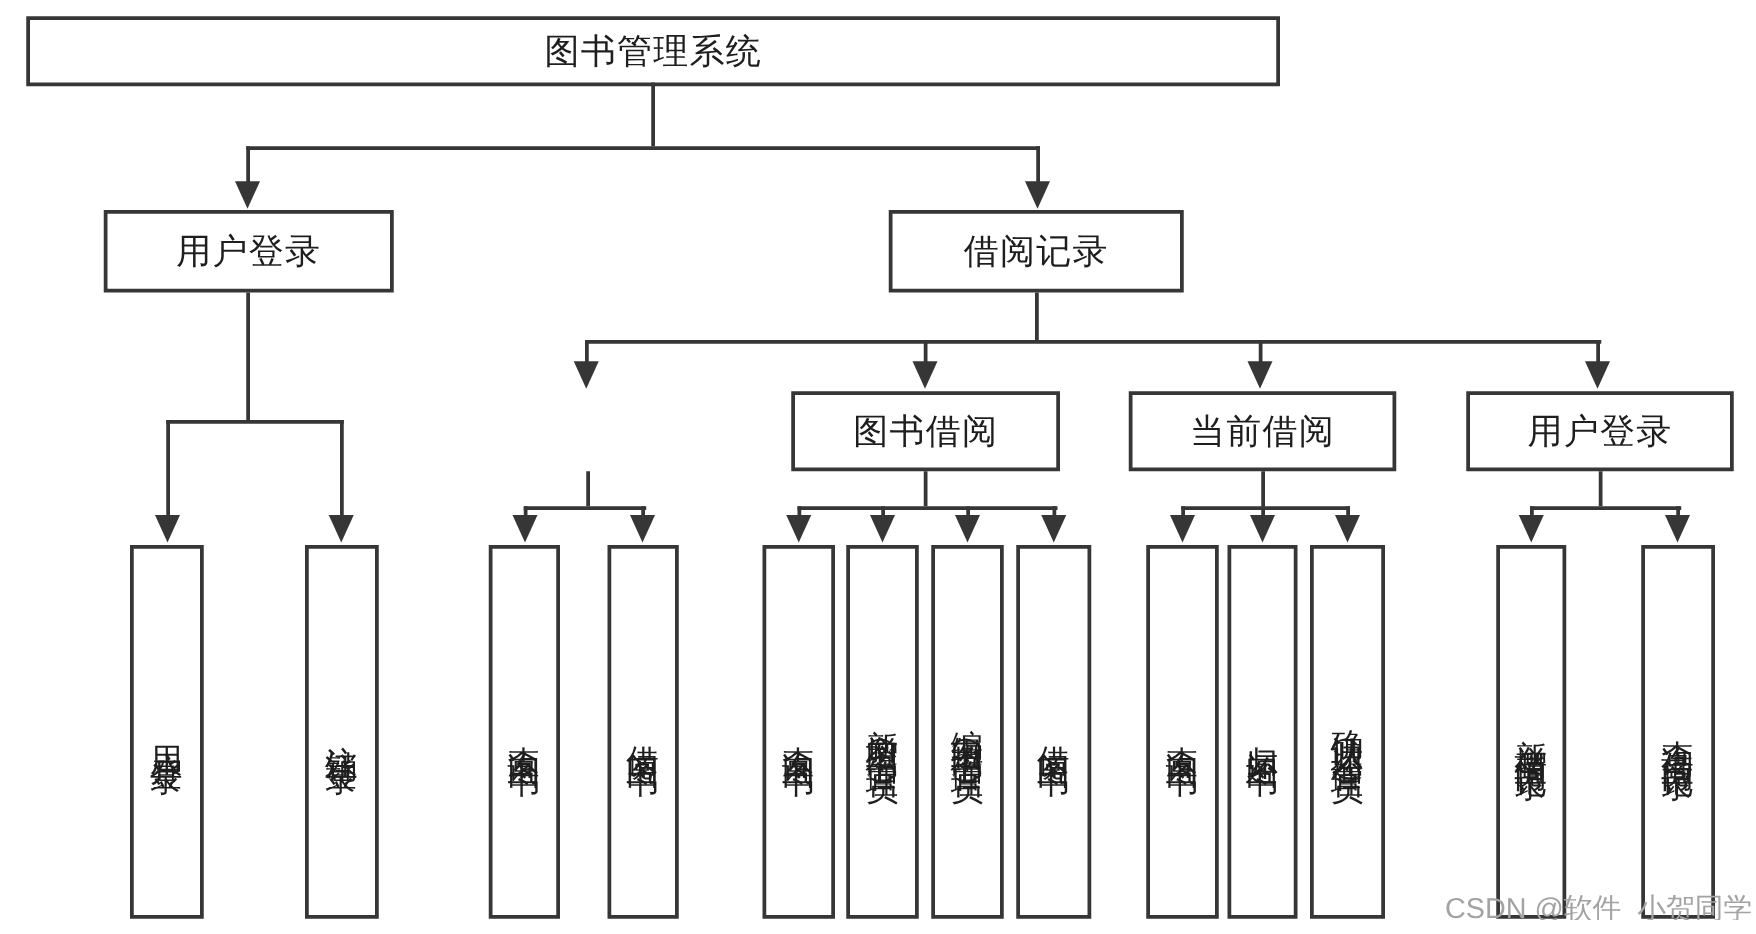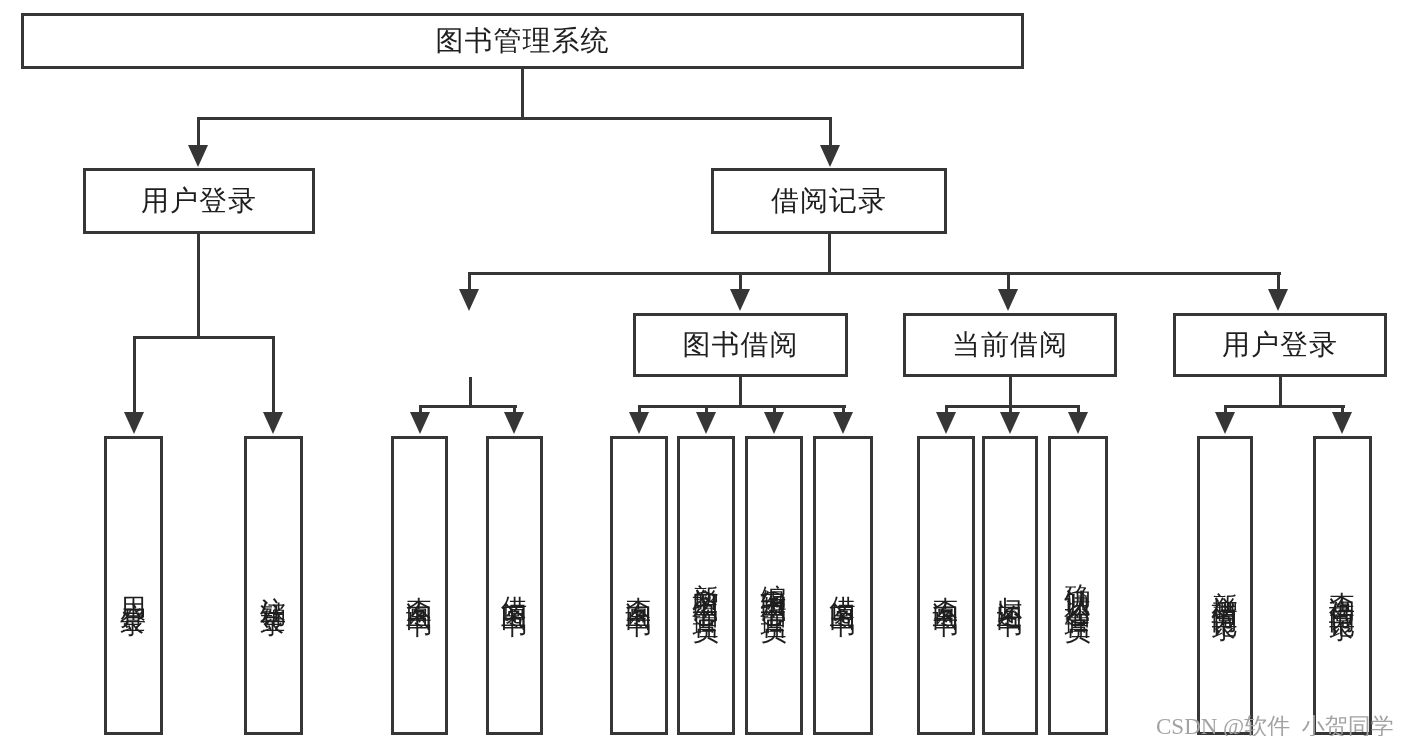--- a/index.html
+++ b/index.html
@@ -47,21 +47,20 @@
     border-left:10px solid transparent;
     border-right:10px solid transparent;
     border-top:22px solid var(--line);
   }
   .watermark{
     position:absolute;
     left:1156px;top:711px;
     font-size:23px;
     color:var(--wm);
     white-space:nowrap;
-    font-family:Liberation Serif, serif;
   }
 </style>
 </head>
 <body>
 
 <div class="canvas">
 
   <div class="box hbox" style="left:21px;top:13px;width:1003px;height:56px">
     <span>图书管理系统</span>
   </div>

